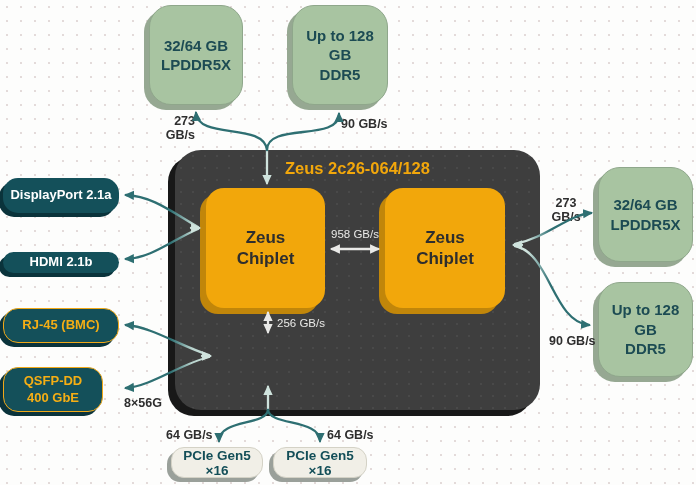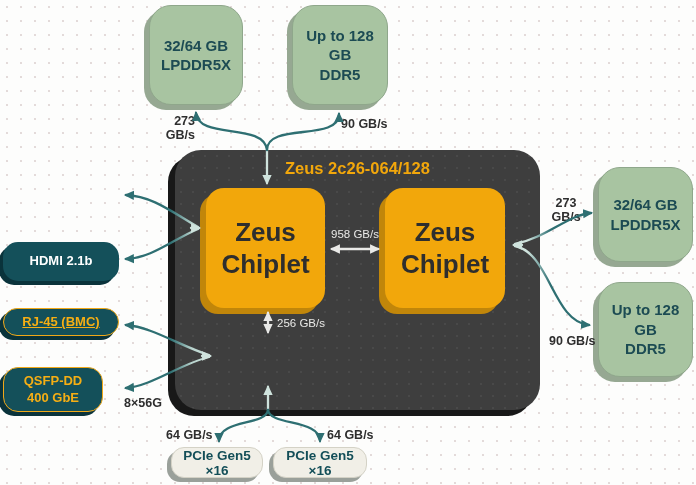--- a/index.html
+++ b/index.html
@@ -20,21 +20,21 @@
   
   .soc{left:175px;top:150px;width:365px;height:260px;border-radius:26px;
        background-color:#3e3e3e;
        background-image:radial-gradient(circle, rgba(255,255,255,0.055) 1.2px, transparent 1.5px);
        background-size:12px 12px;
        box-shadow:-7px 6px 0 #181818;}
   .soc-title{left:185px;top:158px;width:345px;height:20px;color:#f2a70b;
        font-weight:bold;font-size:16.5px;}
   
   .zeus{background:#f2a70b;border-radius:18px;box-shadow:-6px 6px 0 #c1860a;
-       color:#2e2e2e;font-weight:bold;font-size:26px;line-height:1.25;}
+       color:#2e2e2e;font-weight:bold;font-size:17px;line-height:1.25;}
   
   .port{background:#14505a;border-radius:15px;box-shadow:-4px 4px 0 #0a333b;
        color:#ffffff;font-weight:bold;font-size:13px;line-height:1.25;}
   .port.amber{border:1.5px solid #f0a818;color:#f5ae14;}
   
   .ivory{background:#f1efe7;border:1px solid #d4d2c6;border-radius:13px;
        box-shadow:-4px 4px 0 #9aa09a;color:#134e58;font-weight:bold;}
   
   .bw{position:absolute;font-size:12.5px;font-weight:bold;color:#2e2e2e;}
   .bw.light{color:#e9e9e7;font-weight:normal;font-size:11.5px;}
@@ -51,22 +51,23 @@
 DDR5</div>
 
   <div class="box soc"></div>
   <div class="box soc-title">Zeus 2c26-064/128</div>
 
   <div class="box zeus pre" style="left:206px;top:188px;width:119px;height:120px;">Zeus
 Chiplet</div>
   <div class="box zeus pre" style="left:385px;top:188px;width:120px;height:120px;">Zeus
 Chiplet</div>
 
-  <div class="box port" style="left:3px;top:242px;width:116px;height:39px;">HDMI 2.1b</div>
-  <div class="box port amber" style="left:3px;top:308px;width:116px;height:28px;text-decoration:underline;">RJ-45 (BMC)</div>
+  <div class="box port" style="left:3px;top:178px;width:116px;height:35px;">DisplayPort 2.1a</div>
+  <div class="box port" style="left:3px;top:252px;width:116px;height:21px;">HDMI 2.1b</div>
+  <div class="box port amber" style="left:3px;top:308px;width:116px;height:35px;">RJ-45 (BMC)</div>
   <div class="box port amber pre" style="left:3px;top:367px;width:100px;height:45px;">QSFP-DD
 400 GbE</div>
 
   <div class="box mem pre" style="left:598px;top:167px;width:95px;height:95px;">32/64 GB
 LPDDR5X</div>
   <div class="box mem pre" style="left:598px;top:282px;width:95px;height:95px;">Up to 128 GB
 DDR5</div>
 
   <div class="box ivory" style="left:171px;top:447px;width:92px;height:31px;font-size:13.5px;">PCIe Gen5 ×16</div>
   <div class="box ivory" style="left:273px;top:447px;width:94px;height:31px;font-size:13.5px;">PCIe Gen5 ×16</div>

